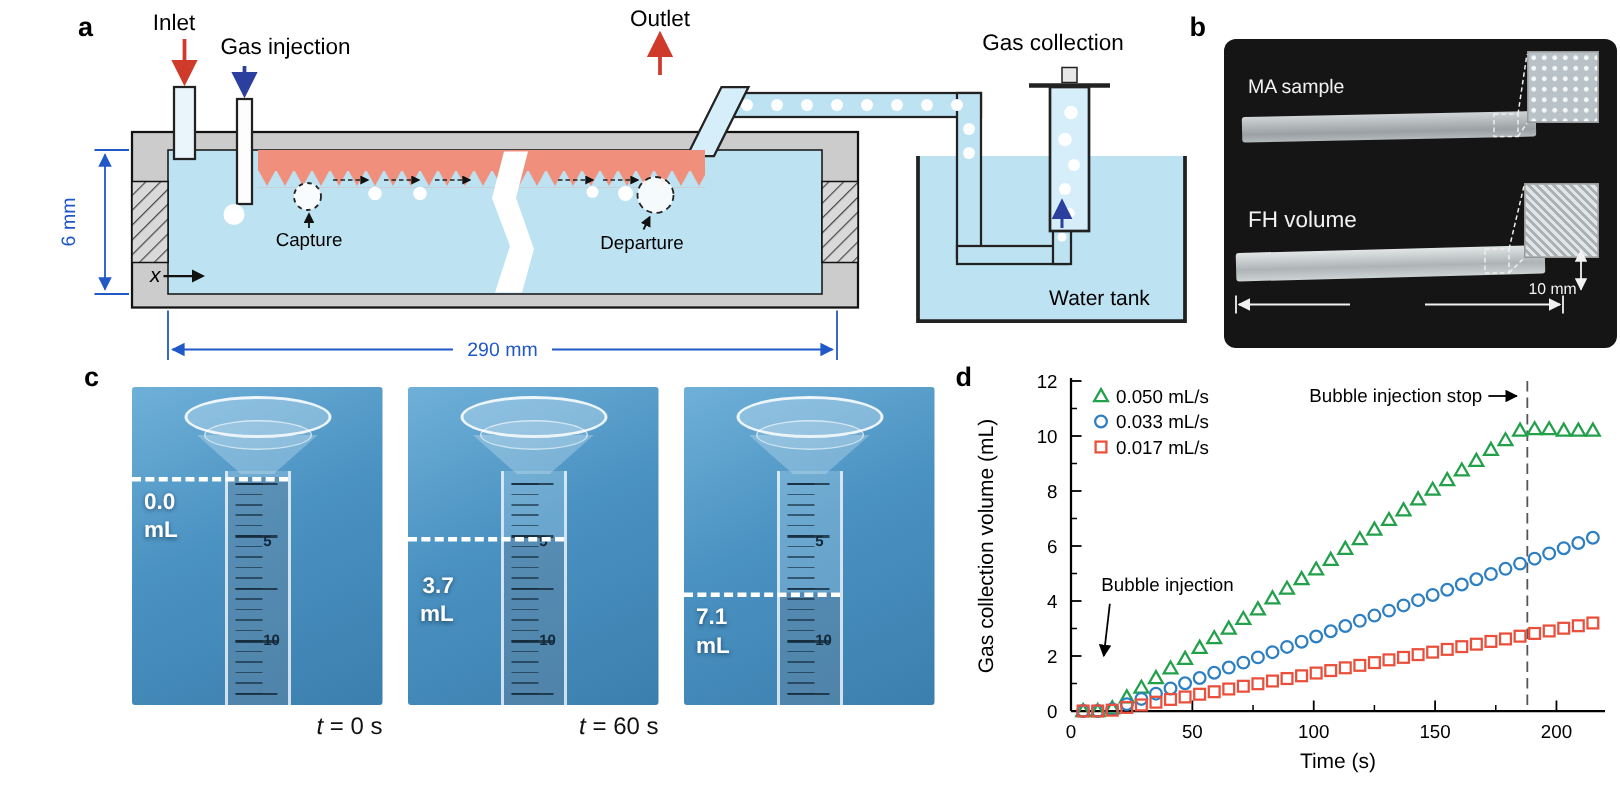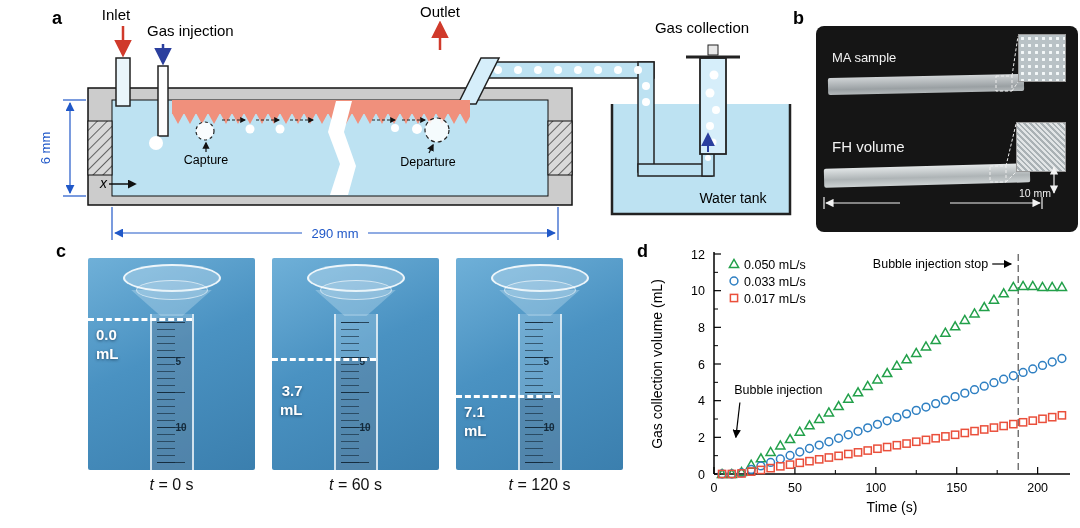--- a/index.html
+++ b/index.html
@@ -34,21 +34,21 @@
   .p0 .liquid{top:4px;} .p1 .liquid{top:44px;} .p2 .liquid{top:81px;}
   .grads{position:absolute;left:5px;top:8px;bottom:4px;width:18px;background:repeating-linear-gradient(to bottom,rgba(15,35,50,.6) 0 1px,transparent 1px 7px);}
   .grads-major{position:absolute;left:5px;top:8px;bottom:4px;width:28px;background:repeating-linear-gradient(to bottom,rgba(15,35,50,.75) 0 1.5px,transparent 1.5px 35px);}
   .num{position:absolute;left:24px;font-size:10px;color:#13293a;font-weight:600;}
   .n5{top:42px;} .n10{top:108px;}
   .level{position:absolute;left:0;width:104px;border-top:3px dashed #fff;}
   .p0 .level{top:60px;} .p1 .level{top:100px;} .p2 .level{top:137px;}
   .vol{position:absolute;left:8px;color:#fff;font-size:15px;font-weight:700;line-height:1.25;text-shadow:0 1px 3px rgba(0,20,40,.55);}
   .p0 .vol{top:68px;} .p1 .vol{top:124px;text-align:right;} .p2 .vol{top:145px;}
   .c-caption{position:absolute;top:476px;width:167px;text-align:center;font-size:16px;color:#111;}
-  .cap0{left:88px;} .cap1{left:272px;} .cap2{left:456px;}
+  .cap0{left:88px;text-align:right;} .cap1{left:272px;text-align:right;} .cap2{left:456px;}
   .it{font-style:italic;}
   
   .panel-d{position:absolute;left:646px;top:240px;}
 </style>
 </head>
 <body>
 
 <div class="stage">
 
   <div class="plabel" style="left:52px;top:8px;">a</div>
@@ -248,21 +248,20 @@
       <div class="grads-major"></div>
       <div class="num n5">5</div>
       <div class="num n10">10</div>
     </div>
     <div class="level"></div>
     <div class="vol">
       <div>7.1</div>
       <div>mL</div>
     </div>
   </div>
-  <div class="c-caption cap2"><span class="it">t</span><span> = 120 s</span></div>
 
   <svg id="chart" class="panel-d" width="436" height="284" viewBox="0 0 436 284">
     <defs>
       <marker id="mk" viewBox="0 0 10 10" refX="9" refY="5" markerWidth="7" markerHeight="7" orient="auto">
           <path d="M0,0 L10,5 L0,10 z" fill="#000"></path>
         </marker>
     </defs>
   <line x1="372.2181818181818" y1="14" x2="372.2181818181818" y2="234" stroke="#555" stroke-width="1.2" stroke-dasharray="7,4"></line>
       <line x1="68" y1="12" x2="68" y2="234" stroke="#000" stroke-width="1.5"></line>
       <line x1="68" y1="234" x2="424" y2="234" stroke="#000" stroke-width="1.5"></line>

